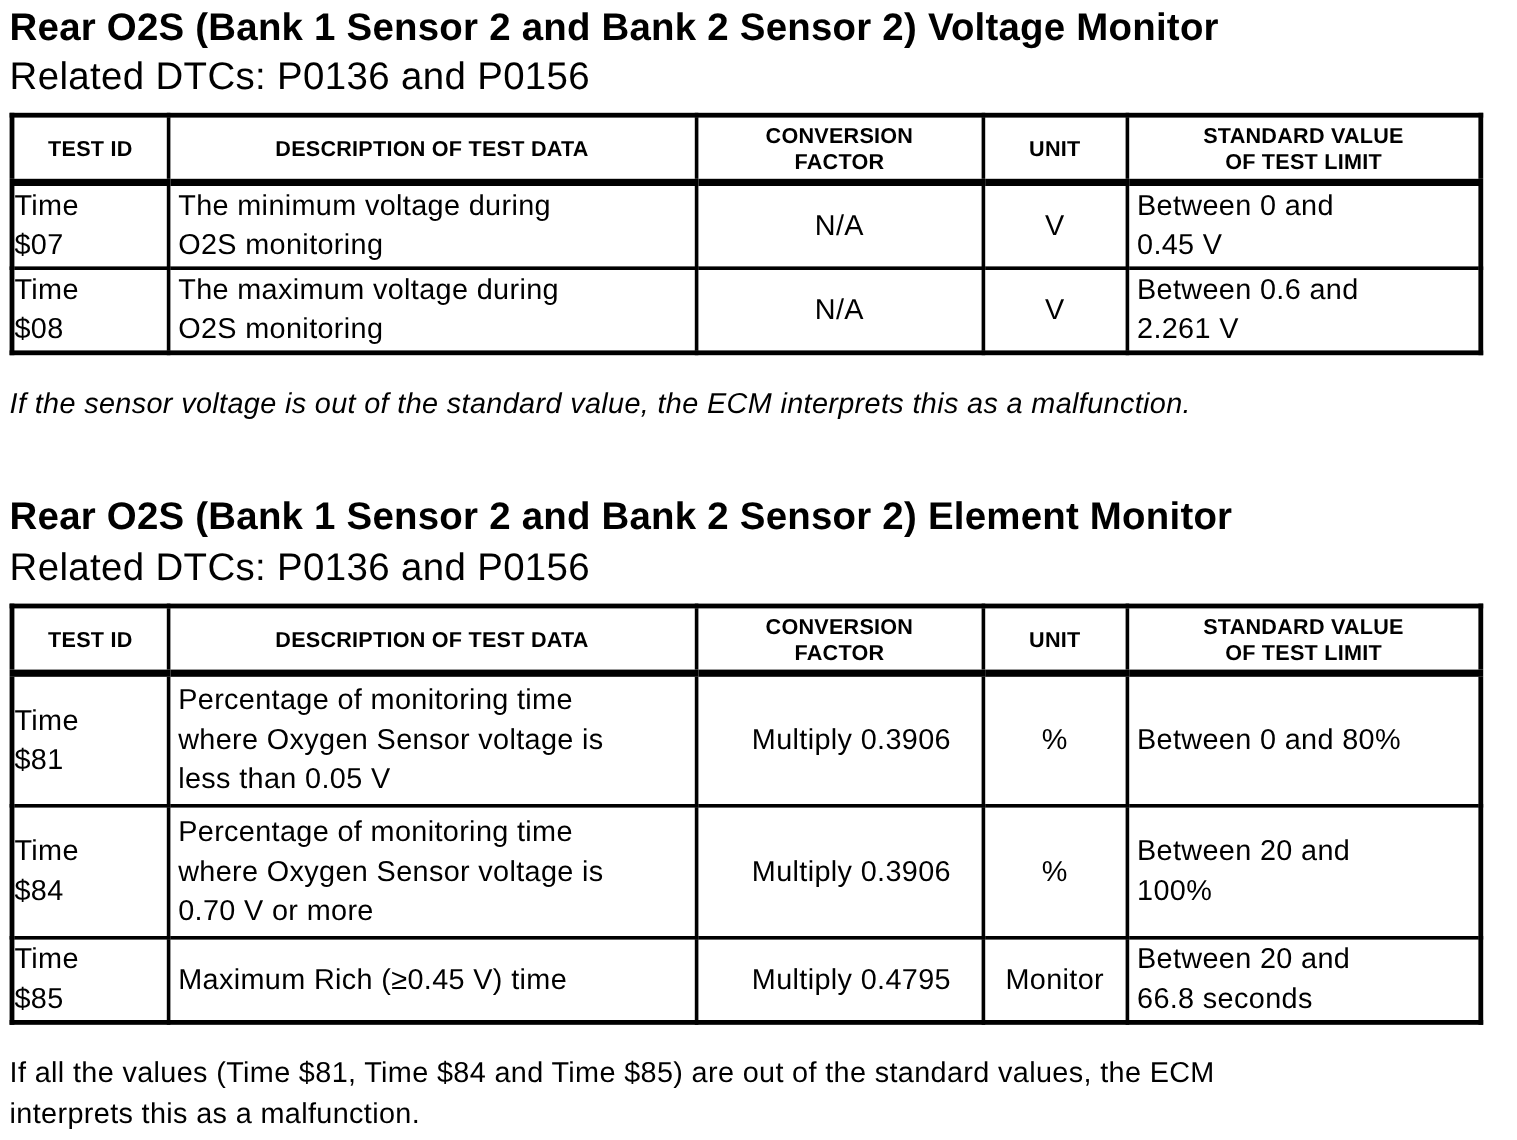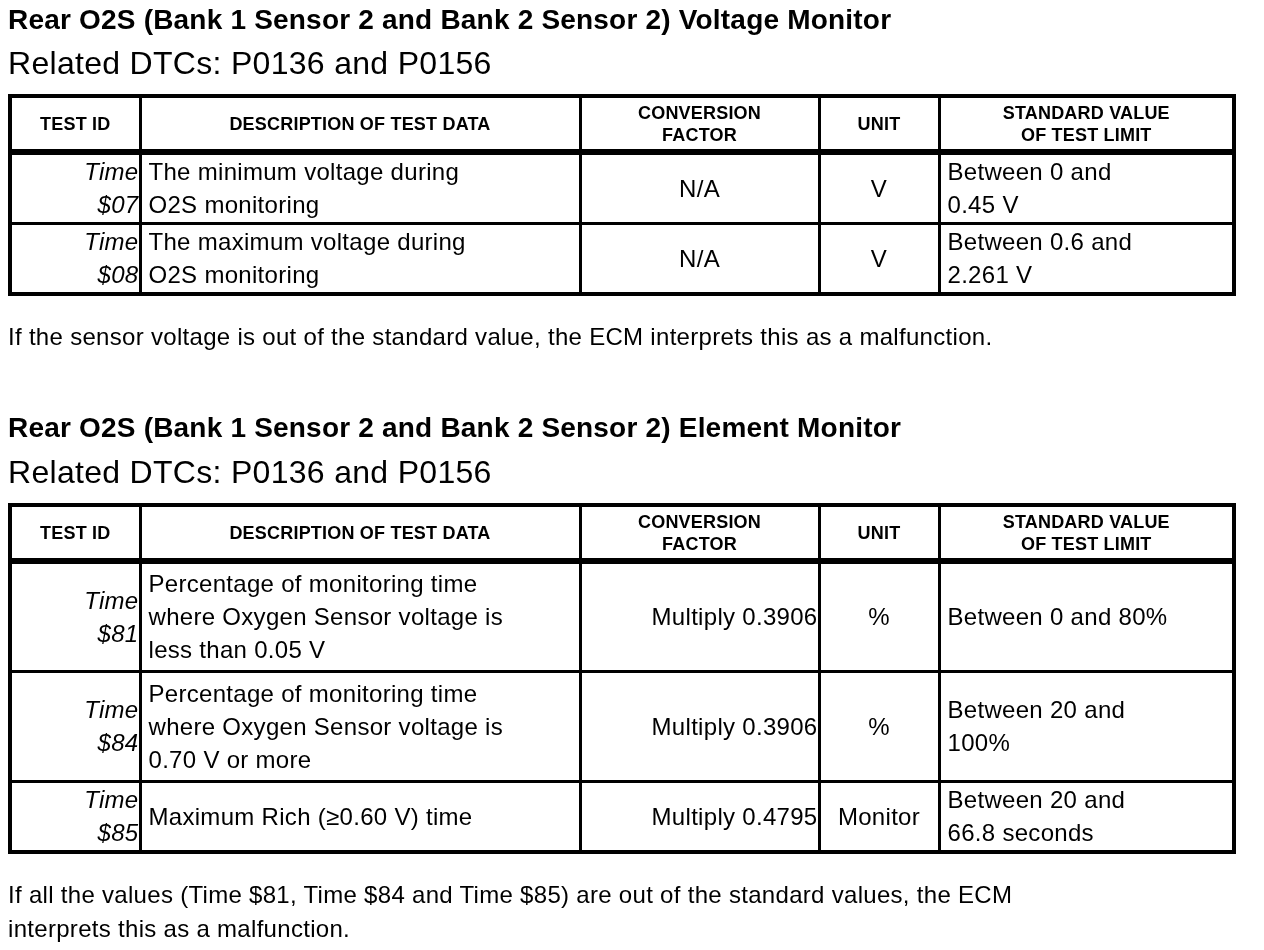--- a/index.html
+++ b/index.html
@@ -11,21 +11,21 @@
     width: 1264px;
     height: 950px;
     position: relative;
     font-family: "Liberation Sans", sans-serif;
     color: #000000;
     overflow: hidden;
   }
   .abs { position: absolute; }
 
   .doc-title {
-    font-size: 28px;
+    font-size: 32px;
     font-weight: bold;
     letter-spacing: 0.2px;
     white-space: nowrap;
   }
   .doc-subtitle {
     font-size: 32px;
     letter-spacing: 0.3px;
     white-space: nowrap;
   }
   .doc-note {
@@ -54,24 +54,24 @@
     font-weight: bold;
     line-height: 22px;
     text-align: center;
     letter-spacing: 0.2px;
   }
   .data-table td {
     font-size: 24px;
     line-height: 33px;
     letter-spacing: 0.3px;
   }
-  td.c-testid { text-align: right; font-style: italic; }
+  td.c-testid { text-align: left; }
   td.c-desc   { text-align: left; padding: 0 6px 0 7px; margin-left: 12px; }
   td.c-conv-center { text-align: center; margin-left: 21px; }
-  td.c-conv-left   { text-align: right; padding-left: 20px; }
+  td.c-conv-left   { text-align: center; padding-left: 20px; }
   td.c-unit   { text-align: center; }
   td.c-std    { text-align: left; padding: 0 4px 0 7px; margin-top: 16px; }
 
   
   .t1-head tr { height: 56px; }
   .t1-body tr { height: 71px; }
   .t2-head tr { height: 56px; }
   .t2-body tr.tall { height: 110px; }
   .t2-body tr.short { height: 71px; }
 </style>
@@ -118,21 +118,21 @@
       <td class="c-desc">The maximum voltage during
 O2S monitoring</td>
       <td class="c-conv-center">N/A</td>
       <td class="c-unit">V</td>
       <td class="c-std">Between 0.6 and
 2.261 V</td>
     </tr>
   </tbody>
 </table>
 
-<div class="abs doc-note" style="left:8px; top:320px; width:1200px;">If the sensor voltage is out of the standard value, the ECM interprets this as a malfunction.</div>
+<div class="abs doc-note" style="left:8px; top:320px; width:1200px;font-style:italic;">If the sensor voltage is out of the standard value, the ECM interprets this as a malfunction.</div>
 
 <div class="abs doc-title" style="left:8px; top:412px;">Rear O2S (Bank 1 Sensor 2 and Bank 2 Sensor 2) Element Monitor</div>
 
 <div class="abs doc-subtitle" style="left:8px; top:454px;">Related DTCs: P0136 and P0156</div>
 
 <table class="data-table abs" style="left:8px; top:503px;">
   <colgroup>
     <col style="width:130px;">
       <col style="width:440px;">
       <col style="width:239px;">
@@ -168,21 +168,21 @@
 where Oxygen Sensor voltage is
 0.70 V or more</td>
       <td class="c-conv-left">Multiply 0.3906</td>
       <td class="c-unit">%</td>
       <td class="c-std">Between 20 and
 100%</td>
     </tr>
     <tr class="short">
       <td class="c-testid">Time
 $85</td>
-      <td class="c-desc">Maximum Rich (≥0.60 V) time</td>
+      <td class="c-desc">Maximum Rich (≥0.45 V) time</td>
       <td class="c-conv-left">Multiply 0.4795</td>
       <td class="c-unit">Monitor</td>
       <td class="c-std">Between 20 and
 66.8 seconds</td>
     </tr>
   </tbody>
 </table>
 
 <div class="abs doc-note" style="left:8px; top:878px; width:1200px;">If all the values (Time $81, Time $84 and Time $85) are out of the standard values, the ECM
 interprets this as a malfunction.</div>

